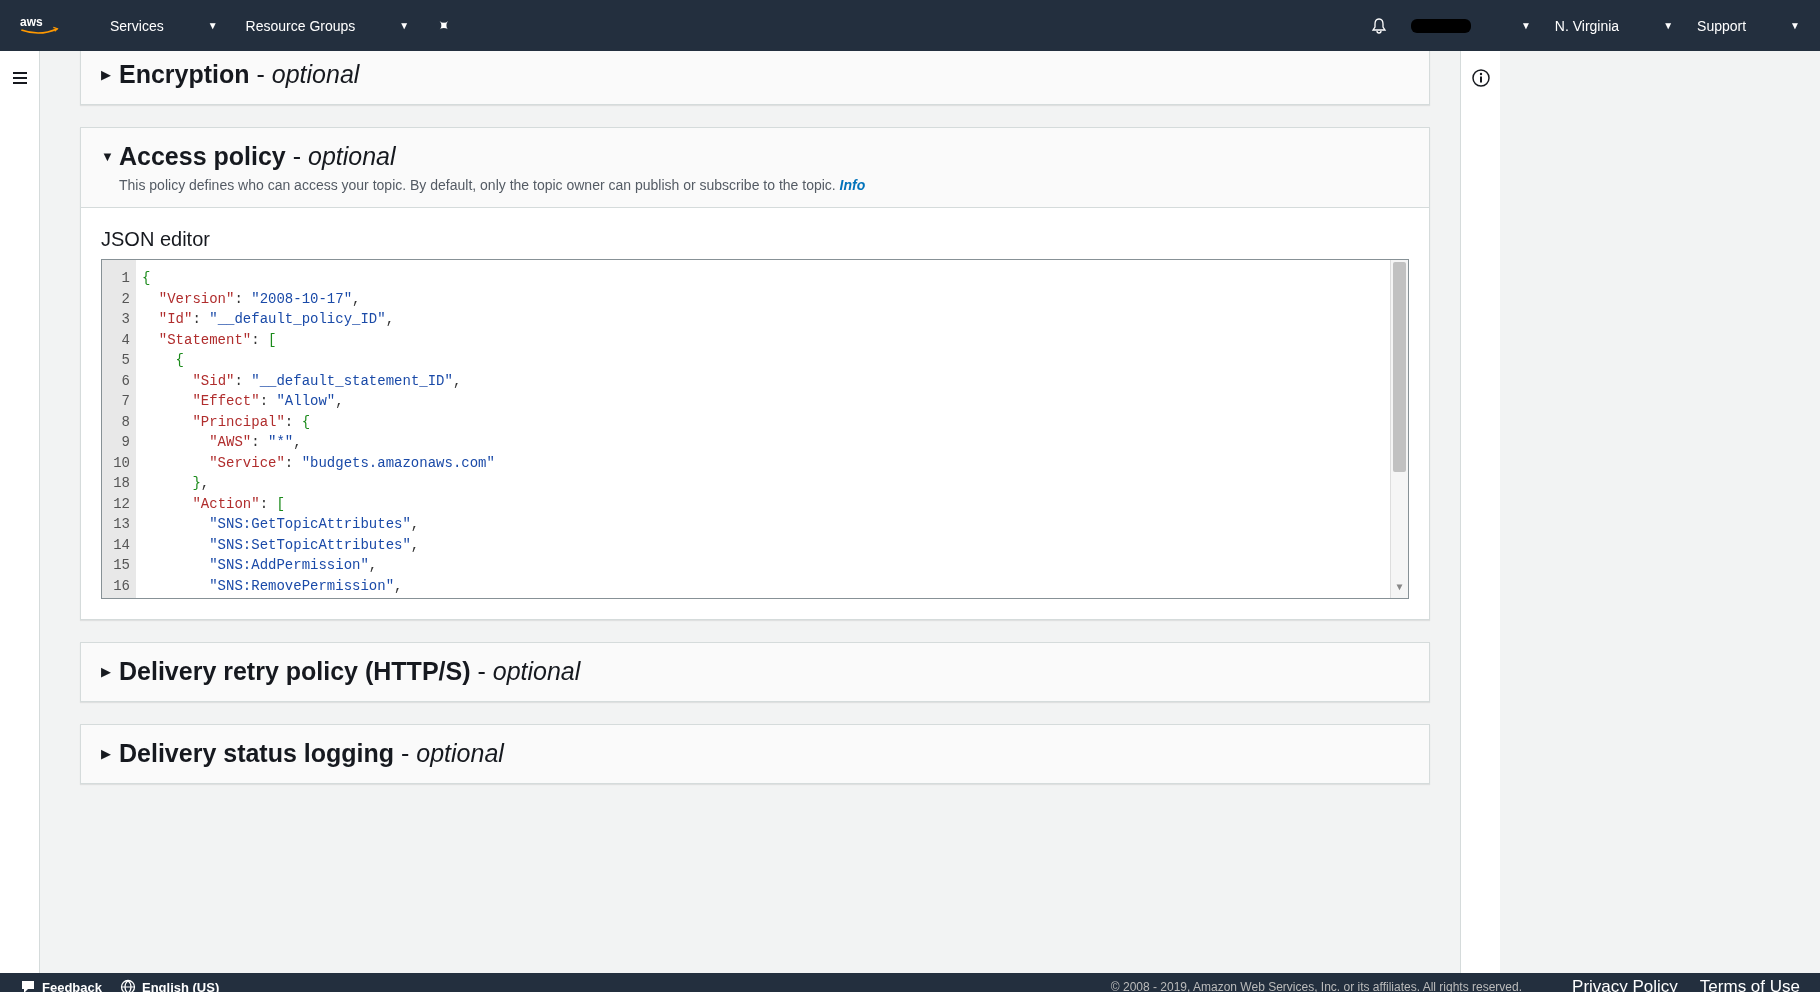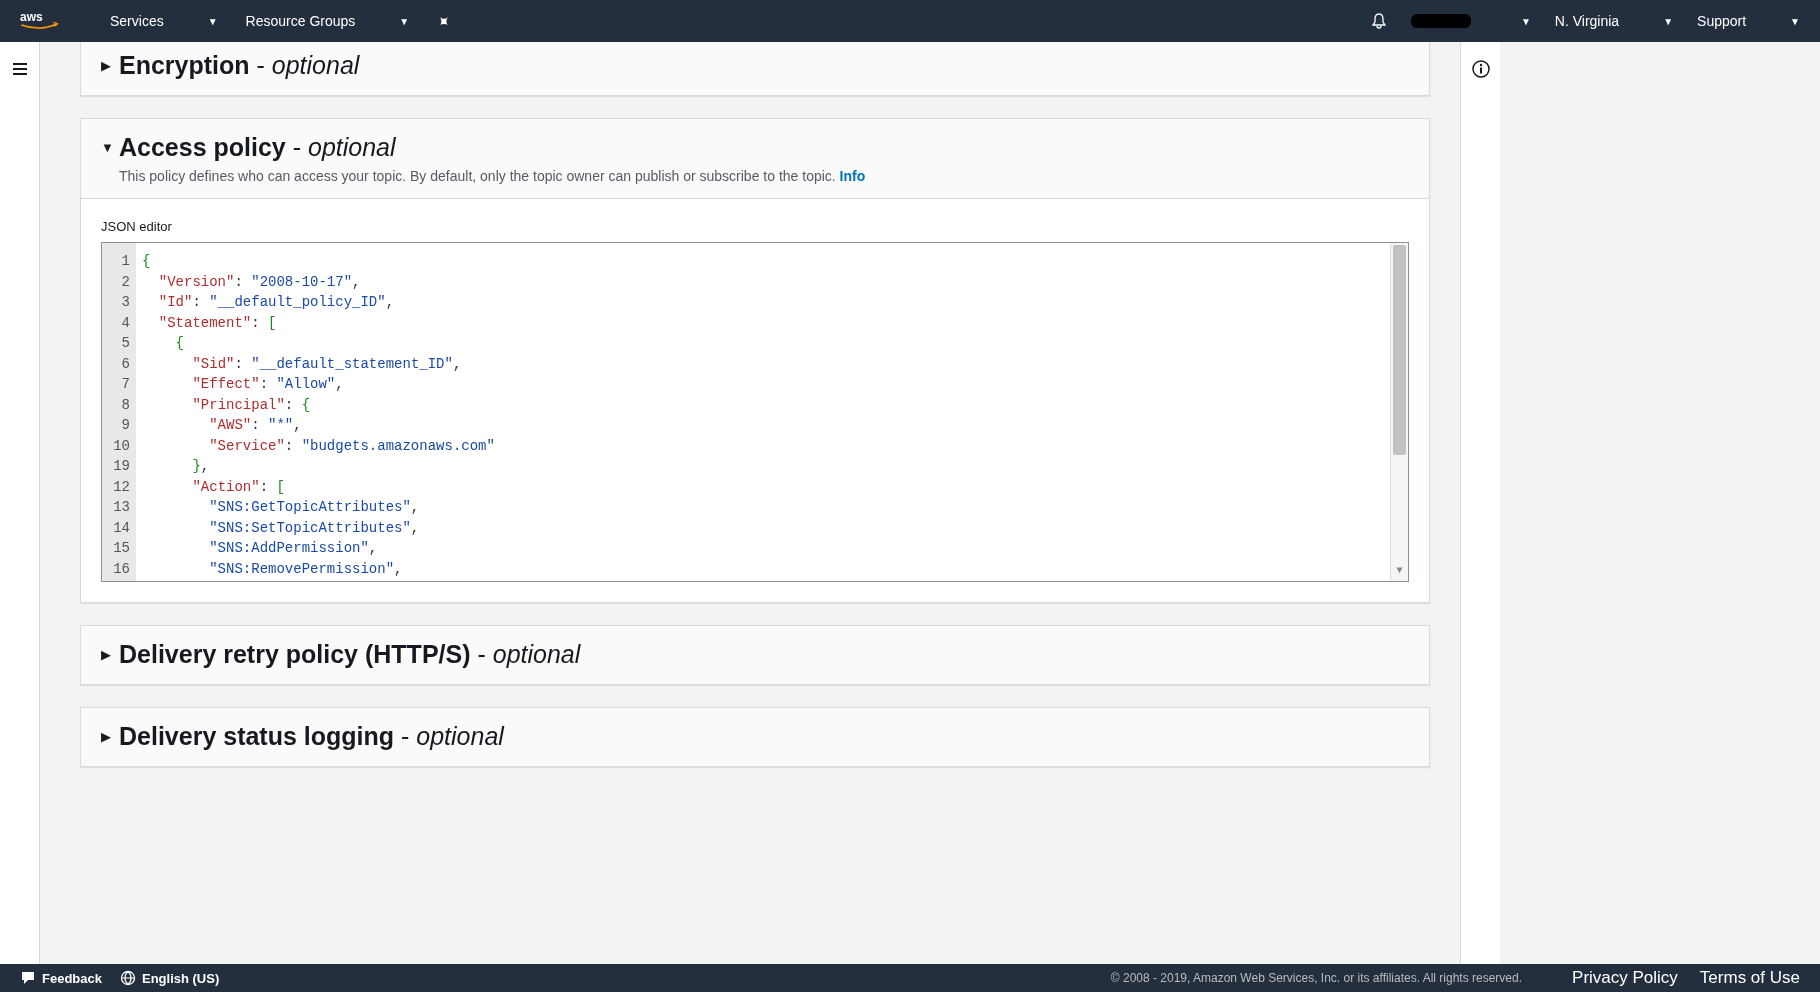--- a/index.html
+++ b/index.html
@@ -7,21 +7,21 @@
       padding: 0;
       box-sizing: border-box;
     }
     body {
       font-family: "Amazon Ember", "Helvetica Neue", Helvetica, Arial, sans-serif;
       background: #f2f3f3;
       overflow: hidden;
     }
     .top-nav {
       background: #232f3e;
-      height: 42px;
+      height: 51px;
       display: flex;
       align-items: center;
       padding: 0 20px;
       color: #fff;
       font-size: 14px;
     }
     .aws-logo {
       margin-right: 50px;
       display: flex;
       align-items: center;
@@ -147,28 +147,29 @@
     .panel-desc {
       margin-left: 18px;
       margin-top: 6px;
       color: #545b64;
       font-size: 14px;
     }
     .panel-desc .info-link {
       color: #0073bb;
       font-weight: 700;
       cursor: pointer;
+      font-style: italic;
     }
 
     .panel-body {
       padding: 20px;
     }
 
     .editor-label {
-      font-size: 13px;
+      font-size: 20px;
       color: #16191f;
       margin-bottom: 8px;
     }
     .code-editor {
       border: 1px solid #879196;
       height: 340px;
       display: flex;
       font-family: Consolas, Monaco, "Courier New", monospace;
       font-size: 14px;
       line-height: 20.5px;
@@ -374,21 +375,21 @@
               <div>1</div>
               <div>2</div>
               <div>3</div>
               <div>4</div>
               <div>5</div>
               <div>6</div>
               <div>7</div>
               <div>8</div>
               <div>9</div>
               <div>10</div>
-              <div>19</div>
+              <div>18</div>
               <div>12</div>
               <div>13</div>
               <div>14</div>
               <div>15</div>
               <div>16</div>
             </div>
           <div class="code-area" id="code-area"><div class="code-line"><span class="tok-brace">{</span></div><div class="code-line"><span class="tok-default">  </span><span class="tok-key">"Version"</span><span class="tok-punc">: </span><span class="tok-str">"2008-10-17"</span><span class="tok-punc">,</span></div><div class="code-line"><span class="tok-default">  </span><span class="tok-key">"Id"</span><span class="tok-punc">: </span><span class="tok-str">"__default_policy_ID"</span><span class="tok-punc">,</span></div><div class="code-line"><span class="tok-default">  </span><span class="tok-key">"Statement"</span><span class="tok-punc">: </span><span class="tok-bracket">[</span></div><div class="code-line"><span class="tok-default">    </span><span class="tok-brace">{</span></div><div class="code-line"><span class="tok-default">      </span><span class="tok-key">"Sid"</span><span class="tok-punc">: </span><span class="tok-str">"__default_statement_ID"</span><span class="tok-punc">,</span></div><div class="code-line"><span class="tok-default">      </span><span class="tok-key">"Effect"</span><span class="tok-punc">: </span><span class="tok-str">"Allow"</span><span class="tok-punc">,</span></div><div class="code-line"><span class="tok-default">      </span><span class="tok-key">"Principal"</span><span class="tok-punc">: </span><span class="tok-brace">{</span></div><div class="code-line"><span class="tok-default">        </span><span class="tok-key">"AWS"</span><span class="tok-punc">: </span><span class="tok-str">"*"</span><span class="tok-punc">,</span></div><div class="code-line"><span class="tok-default">        </span><span class="tok-key">"Service"</span><span class="tok-punc">: </span><span class="tok-str">"budgets.amazonaws.com"</span></div><div class="code-line"><span class="tok-default">      </span><span class="tok-brace">}</span><span class="tok-punc">,</span></div><div class="code-line"><span class="tok-default">      </span><span class="tok-key">"Action"</span><span class="tok-punc">: </span><span class="tok-bracket">[</span></div><div class="code-line"><span class="tok-default">        </span><span class="tok-str">"SNS:GetTopicAttributes"</span><span class="tok-punc">,</span></div><div class="code-line"><span class="tok-default">        </span><span class="tok-str">"SNS:SetTopicAttributes"</span><span class="tok-punc">,</span></div><div class="code-line"><span class="tok-default">        </span><span class="tok-str">"SNS:AddPermission"</span><span class="tok-punc">,</span></div><div class="code-line"><span class="tok-default">        </span><span class="tok-str">"SNS:RemovePermission"</span><span class="tok-punc">,</span></div></div>
           <div class="editor-vscroll">
             <div class="editor-arrows editor-arrow-up">▲</div>
             <div class="editor-vthumb"></div>

